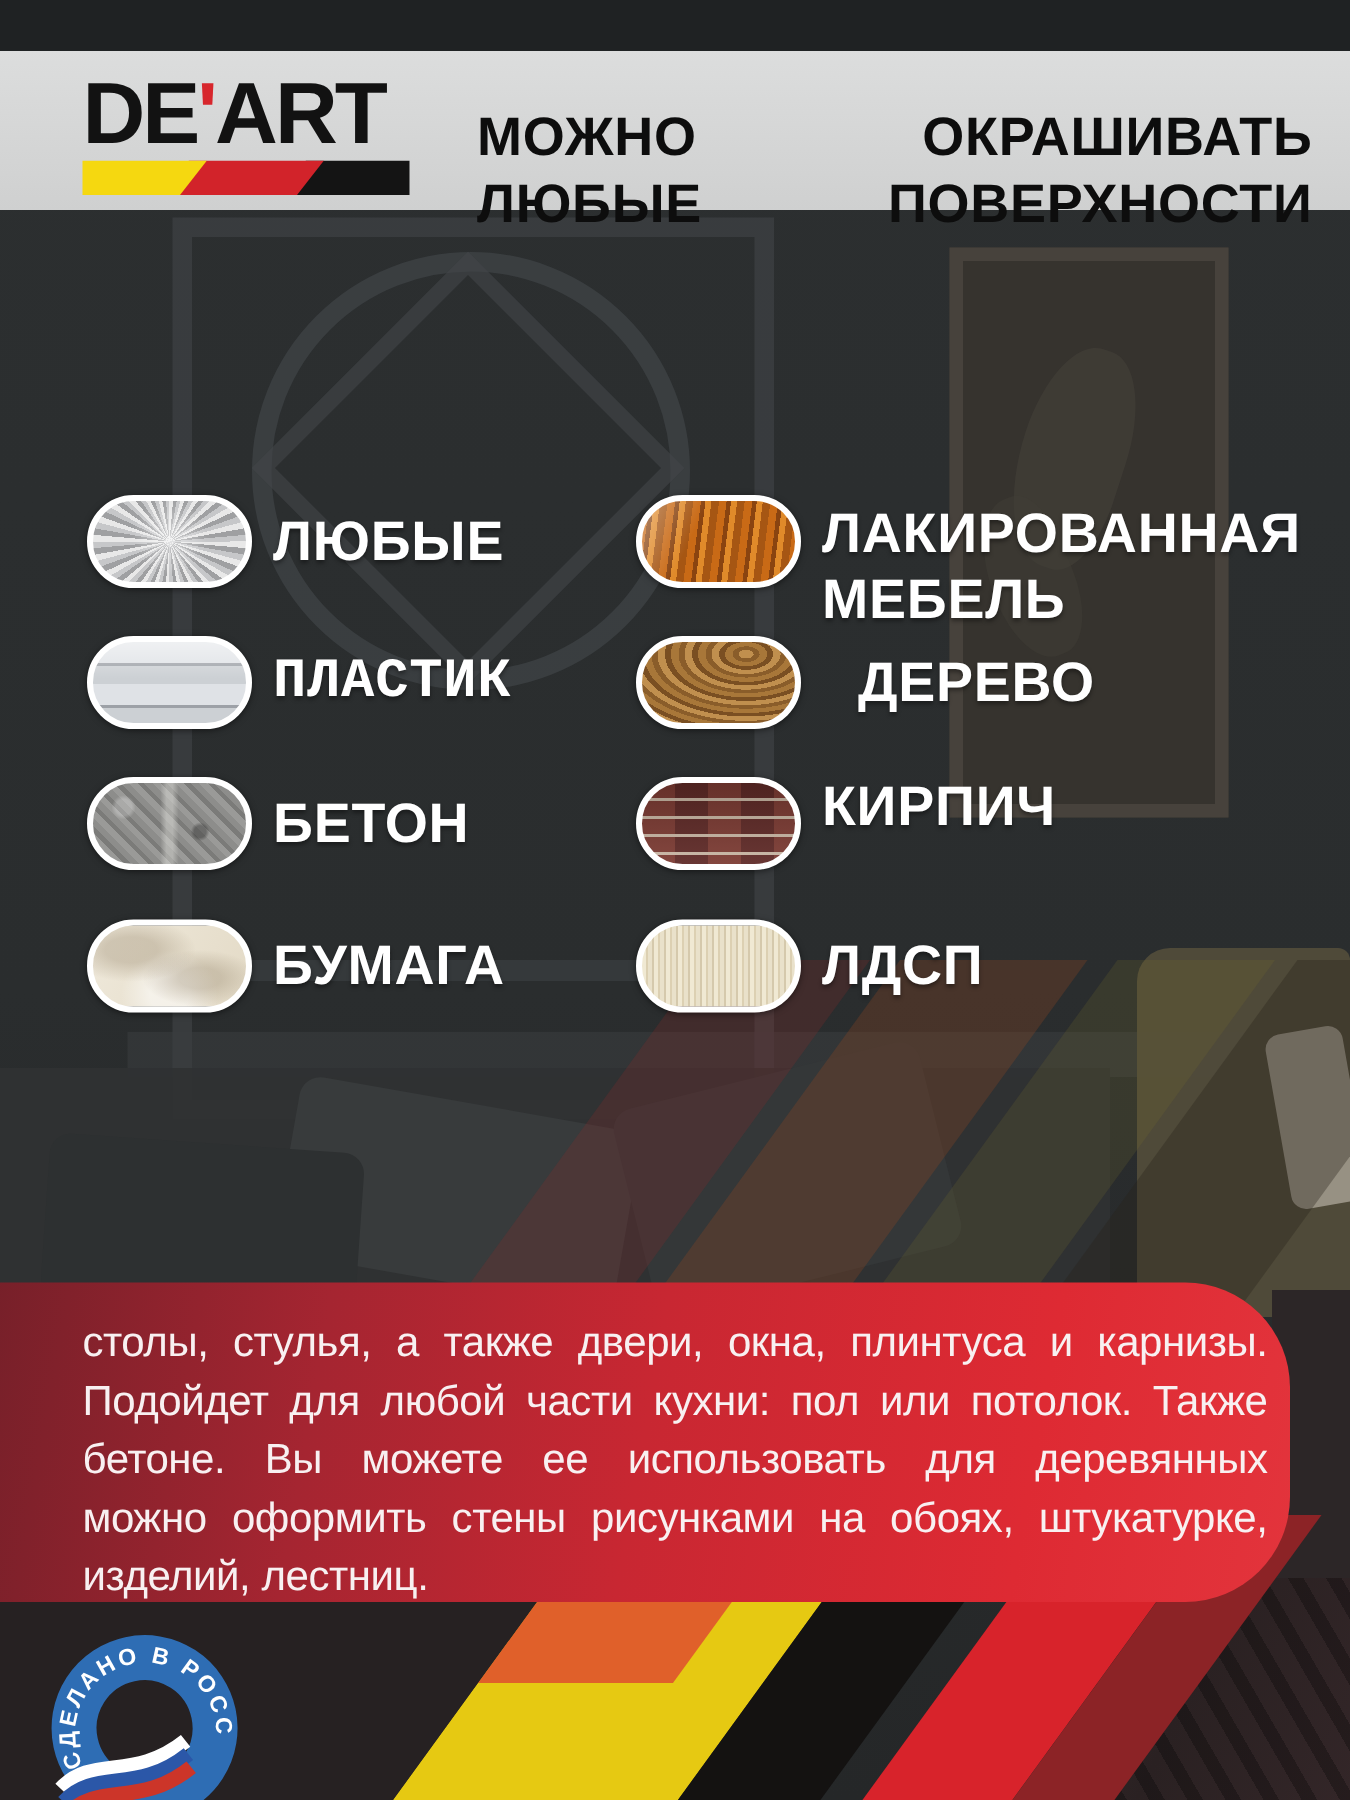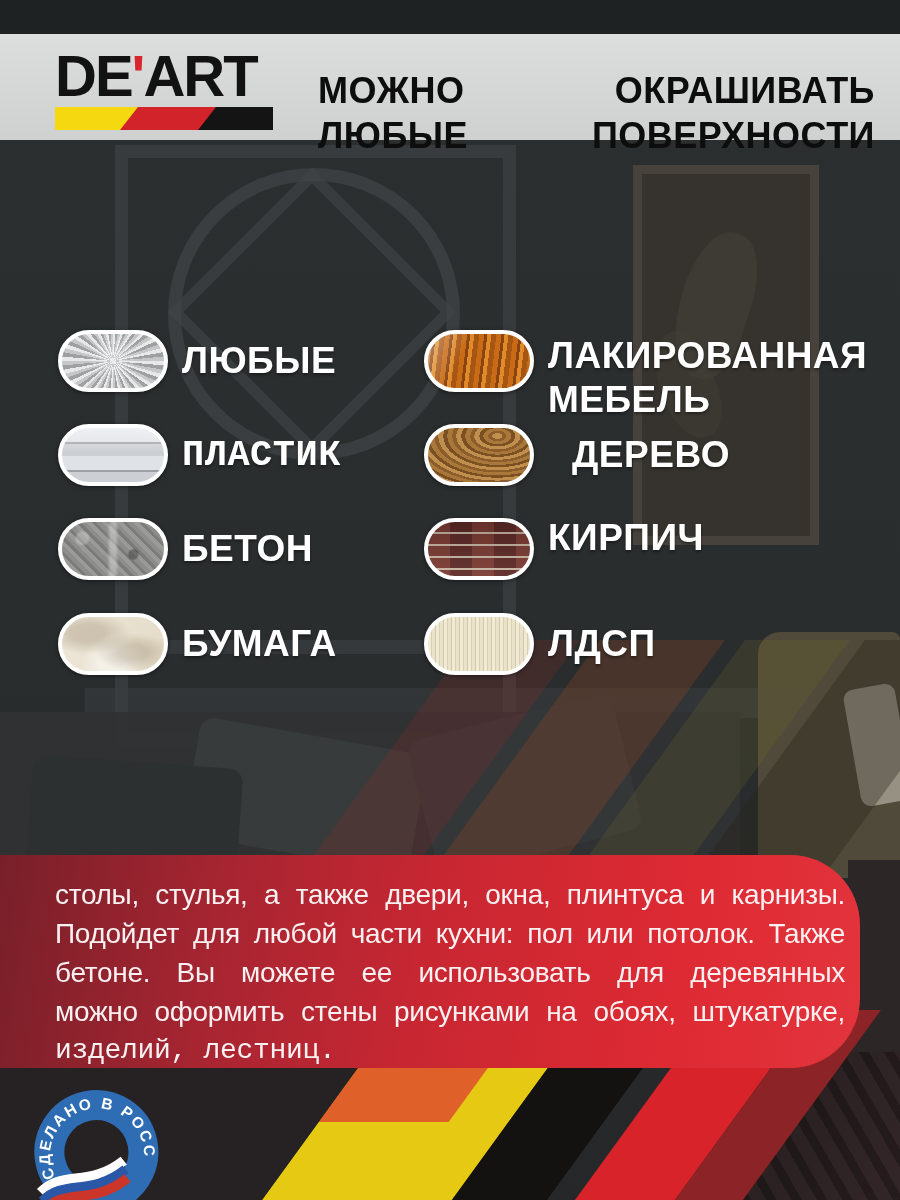--- a/index.html
+++ b/index.html
@@ -87,21 +87,21 @@
              radial-gradient(ellipse at 50% 85%,rgba(255,255,255,.55) 0 18%,transparent 45%),
              linear-gradient(120deg,#efe9db,#e3dac6);}
   .tex-ldsp{background:repeating-linear-gradient(90deg,#f0e9d3 0 3px,#dcd0b2 3px 4px,#e9e1ca 4px 7px,#d5c9ac 7px 8px);}
 
   
   .desc-panel{left:-40px;top:855px;width:900px;height:213px;border-radius:0 70px 70px 0;z-index:6;
               background:linear-gradient(100deg,#6f1f28 0%,#a52531 28%,#c82732 52%,#de2a33 80%,#e3343c 100%);}
   .desc-text{position:absolute;left:95px;top:20px;width:790px;color:#f8f0f1;
              font-size:28px;line-height:39px;letter-spacing:-.3px;}
   .desc-line{text-align:justify;text-align-last:justify;}
-  .desc-line.last{text-align-last:left;font-family:Liberation Mono, monospace;}
+  .desc-line.last{text-align-last:left;}
 
   
   .badge{left:22px;top:1080px;width:150px;height:150px;z-index:8;transform:rotate(-12deg);}
 </style>
 </head>
 <body>
 
 <div class="canvas">
 
   <div class="abs bg-topstrip"></div>

